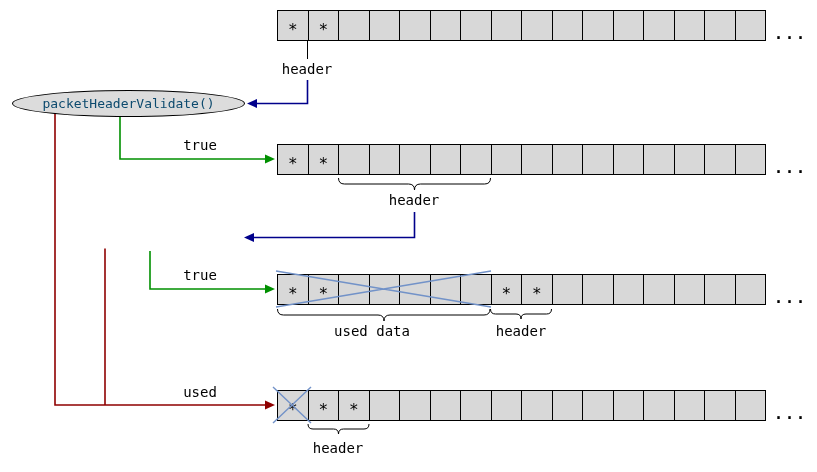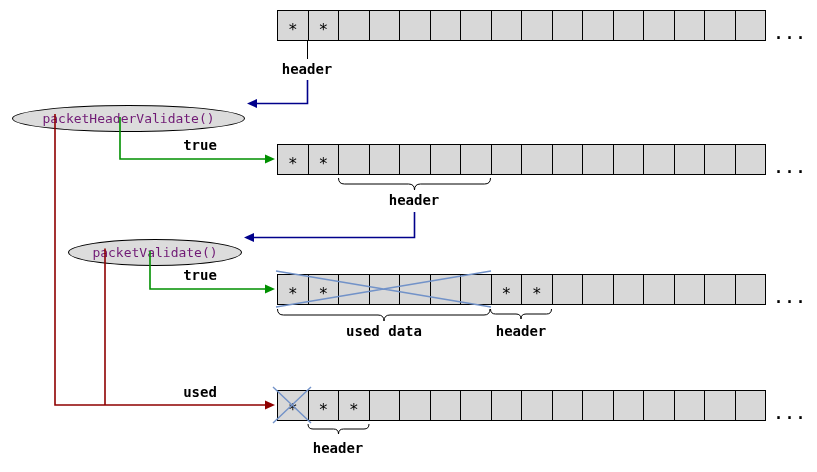--- a/index.html
+++ b/index.html
@@ -44,33 +44,31 @@
   .node {
     position: absolute;
     box-sizing: border-box;
     border: 1px solid var(--nodeBorder);
     border-radius: 50%;
     background: var(--nodeFill);
     display: flex;
     align-items: center;
     justify-content: center;
     font-size: 13px;
-    color: #701a75;
+    color: #0c4a6e;
     white-space: nowrap;
     z-index: 2;
-    margin-top: 15px;
   }
   .lbl {
     position: absolute;
     transform: translateX(-50%);
     font-size: 14px;
     color: #000;
     white-space: nowrap;
     z-index: 2;
-    font-weight: bold;
   }
   .overlay {
     position: absolute;
     left: 0;
     top: 0;
     z-index: 5;
     pointer-events: none;
   }
 </style>
 </head>
@@ -152,27 +150,26 @@
       <div class="cell"></div>
       <div class="cell"></div>
       <div class="cell"></div>
       <div class="cell"></div>
       <div class="cell"></div>
       <div class="cell"></div>
     </div>
   <div class="ellipsis" style="top:405px">...</div>
 
   <div class="node" style="left:12px;top:90px;width:233px;height:27px">packetHeaderValidate()</div>
-  <div class="node" style="left:68px;top:224px;width:174px;height:27px">packetValidate()</div>
 
   <div class="lbl" style="left:307px;top:61px">header</div>
   <div class="lbl" style="left:200px;top:137px">true</div>
   <div class="lbl" style="left:414px;top:192px">header</div>
   <div class="lbl" style="left:200px;top:267px">true</div>
-  <div class="lbl" style="left:384px;top:323px">used data</div>
+  <div class="lbl" style="left:372px;top:323px">used data</div>
   <div class="lbl" style="left:521px;top:323px">header</div>
   <div class="lbl" style="left:200px;top:384px">used</div>
   <div class="lbl" style="left:338px;top:440px">header</div>
 
   <svg class="overlay" width="817" height="472" viewBox="0 0 817 472">
 
     <g stroke="#000" stroke-width="1" fill="none">
       <path d="M307.5,41 V59"></path>
     </g>
 

